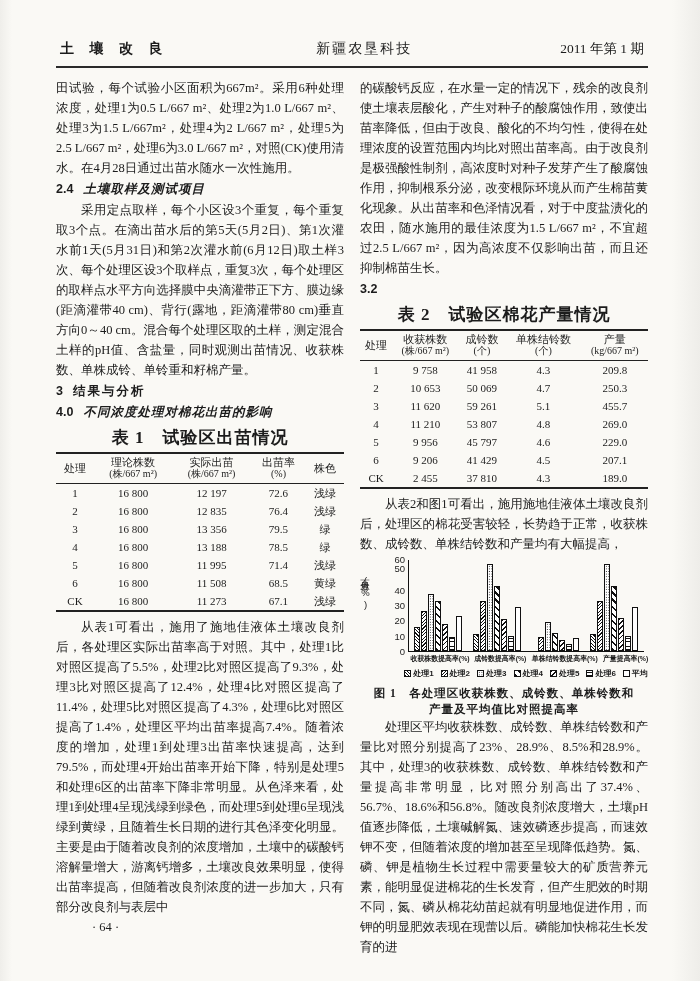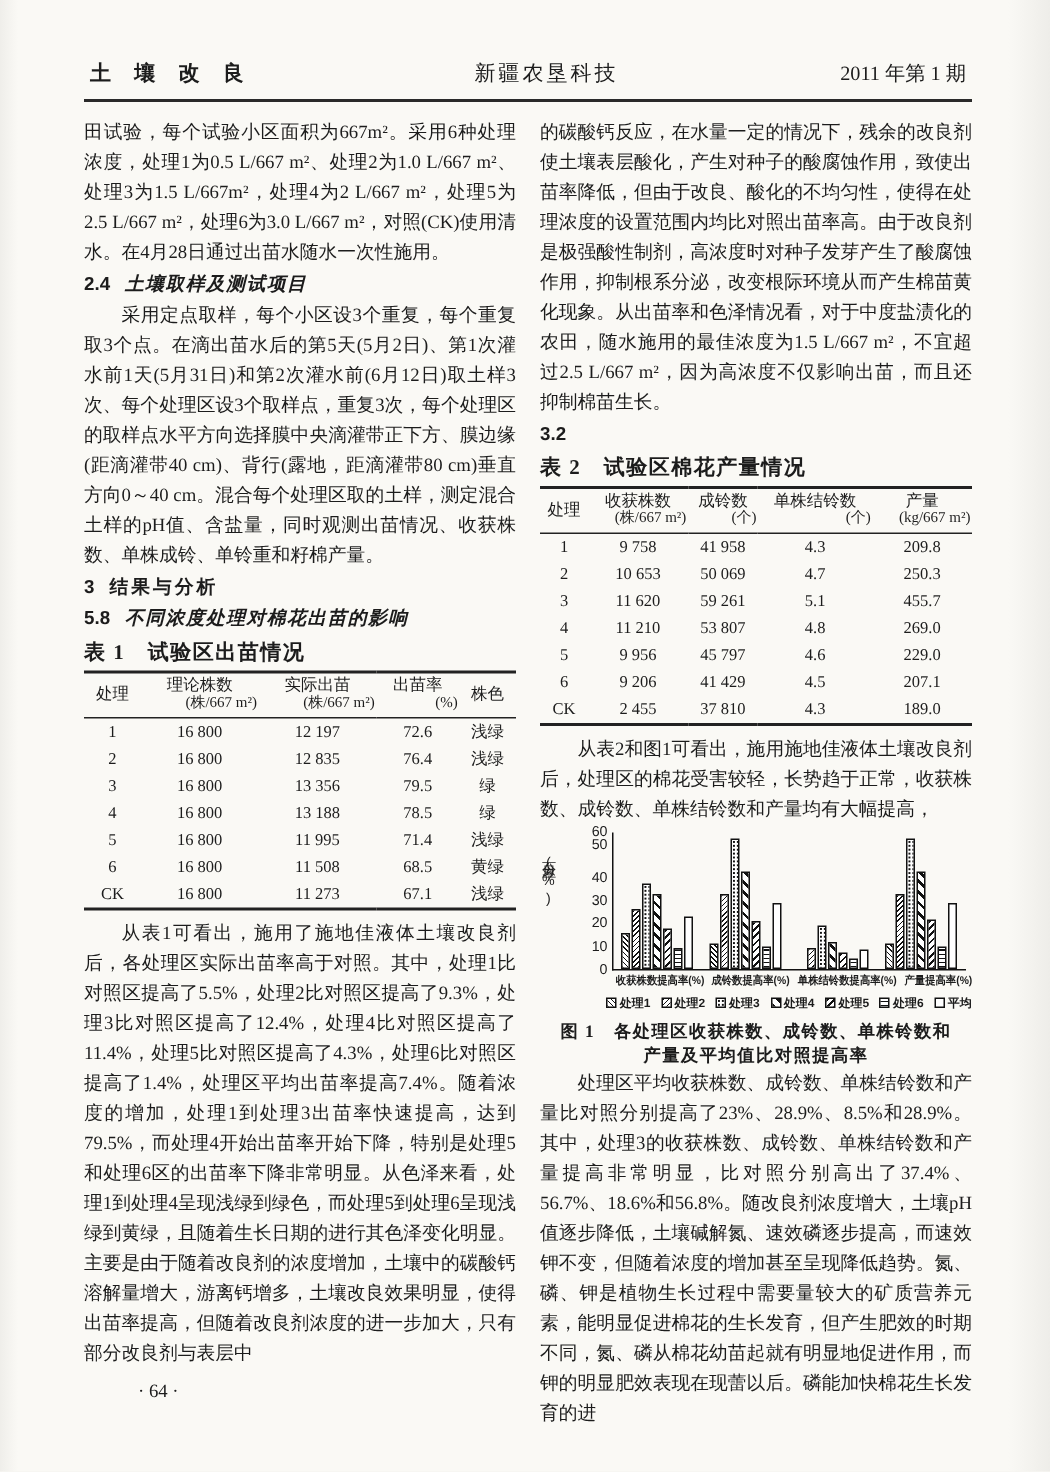--- a/index.html
+++ b/index.html
@@ -32,29 +32,29 @@
     text-justify:inter-character;
   }
   p.para.indent { text-indent:2em; }
   .sec-head { font-size:12.5px; line-height:20px; margin:1px 0; display:flex; gap:10px; }
   .sec-head .num { font-weight:bold; font-family:"Liberation Sans",sans-serif; }
   .sec-head .ttl { font-weight:bold; font-style:italic; letter-spacing:1px; }
   .sec-head.upright .ttl { font-style:normal; letter-spacing:2px; }
 
   
   .tbl-wrap { margin:4px 0 5px 0; }
-  .tbl-title { text-align:left; font-weight:bold; font-size:14px; margin-bottom:3px; letter-spacing:1px; }
+  .tbl-title { text-align:center; font-weight:bold; font-size:17px; margin-bottom:3px; letter-spacing:1px; }
   table.data {
     width:100%; border-collapse:collapse;
     font-size:11px; font-family:"Liberation Serif","DejaVu Serif",serif;
     border-top:2px solid #222; border-bottom:2px solid #222;
   }
   table.data thead { border-bottom:1px solid #222; }
   table.data th { font-weight:normal; padding:2px 1px 3px 1px; line-height:12px; text-align:center; }
-  table.data th .unit { font-size:10px; display:block;text-align:right; }
+  table.data th .unit { font-size:10px; display:block; }
   table.data td { text-align:center; padding:2.5px 1px; line-height:13px; }
 
   
   .figure { margin-top:6px; }
   .chart { position:relative; padding-left:30px; }
   .yaxis-label {
     position:absolute; left:0; top:12px; writing-mode:vertical-rl; text-orientation:upright;
     font-size:9.5px; line-height:10px; letter-spacing:1px; font-family:"Liberation Sans",sans-serif;
   }
   .plot-area { display:flex; }
@@ -109,21 +109,21 @@
         <span class="ttl">土壤取样及测试项目</span>
       </div>
 
       <p class="para indent">采用定点取样，每个小区设3个重复，每个重复取3个点。在滴出苗水后的第5天(5月2日)、第1次灌水前1天(5月31日)和第2次灌水前(6月12日)取土样3次、每个处理区设3个取样点，重复3次，每个处理区的取样点水平方向选择膜中央滴灌带正下方、膜边缘(距滴灌带40 cm)、背行(露地，距滴灌带80 cm)垂直方向0～40 cm。混合每个处理区取的土样，测定混合土样的pH值、含盐量，同时观测出苗情况、收获株数、单株成铃、单铃重和籽棉产量。</p>
 
       <div class="sec-head upright">
         <span class="num">3</span>
         <span class="ttl">结果与分析</span>
       </div>
       <div class="sec-head">
-        <span class="num">5.8</span>
+        <span class="num">4.0</span>
         <span class="ttl">不同浓度处理对棉花出苗的影响</span>
       </div>
 
       <div class="tbl-wrap">
         <div class="tbl-title">表 1　试验区出苗情况</div>
         <table class="data">
             <thead>
               <tr>
                 <th>处理</th>
                 <th>理论株数<span class="unit">(株/667 m²)</span></th>

